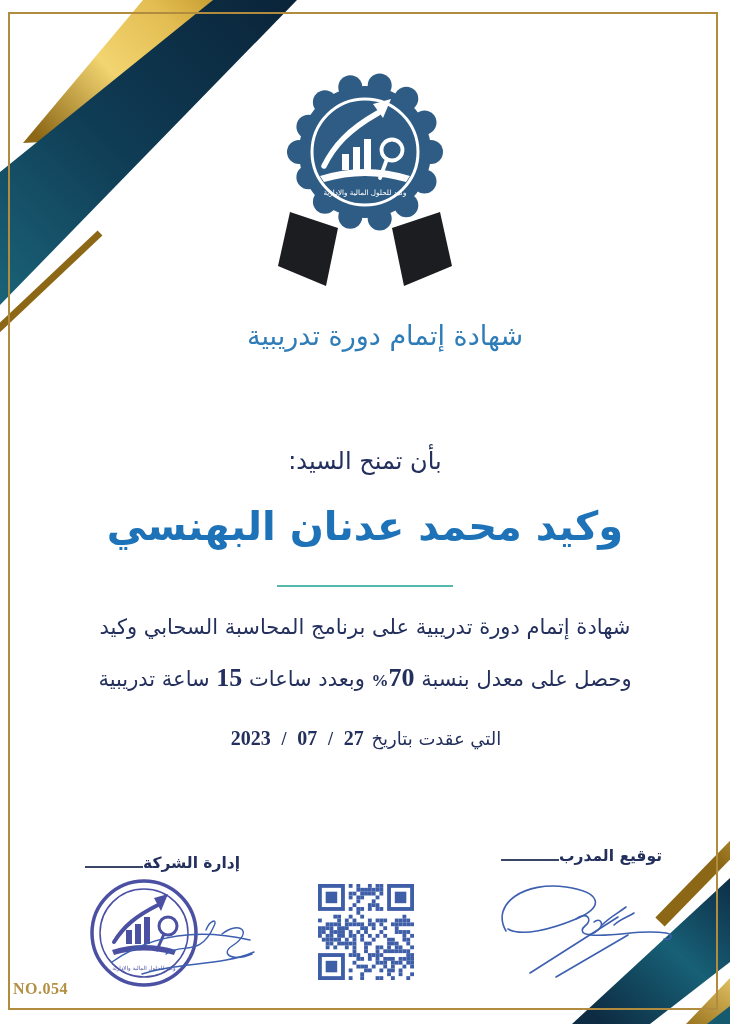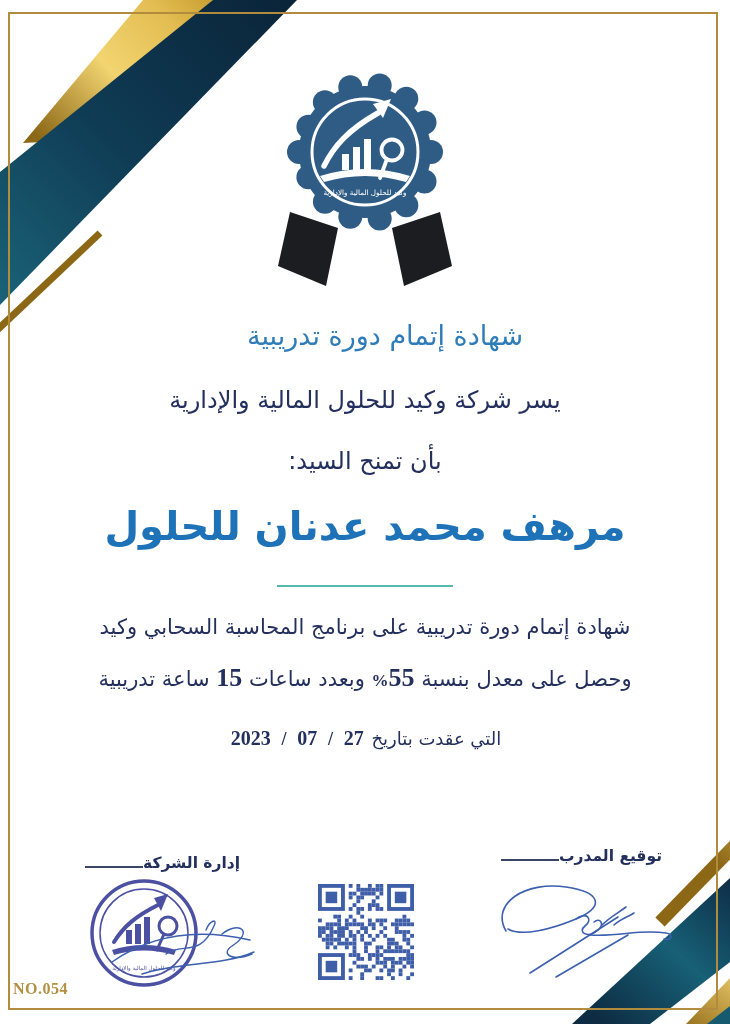--- a/index.html
+++ b/index.html
@@ -118,28 +118,27 @@
       <path d="M52,104 C62,84 76,68 106,51" fill="none" stroke="#fff" stroke-width="5.5" stroke-linecap="round"></path>
       <polygon points="101,42 119,37 111,56" fill="#fff"></polygon>
       <circle cx="120" cy="88" r="10.5" fill="none" stroke="#fff" stroke-width="3.8"></circle>
       <line x1="115" y1="97" x2="108" y2="116" stroke="#fff" stroke-width="3.8" stroke-linecap="round"></line>
       <path d="M48,114 Q93,100 138,114 L134,120 Q93,108 52,120 Z" fill="#fff"></path>
     </g>
     <text x="93" y="133" text-anchor="middle" font-size="7.2" fill="#ffffff" font-family="DejaVu Sans, sans-serif" direction="rtl">وكيد للحلول المالية والإدارية</text>
   </svg>
 
   <div class="ar title">شهادة إتمام دورة تدريبية</div>
-  <div class="ar intro">يسر شركة وكيد للحلول المالية والإدارية</div>
   <div class="ar grant">بأن تمنح السيد:</div>
-  <div class="ar name">مرهف محمد عدنان للحلول</div>
+  <div class="ar name">وكيد محمد عدنان البهنسي</div>
   <div class="name-line"></div>
   <div class="ar body1">شهادة إتمام دورة تدريبية على برنامج المحاسبة السحابي وكيد</div>
 
   <div class="ar score">
-    <span>وحصل على معدل بنسبة </span><span class="sernum iso">55</span><span class="sernum iso" style="font-size:17px">%</span><span> وبعدد ساعات </span><span class="sernum iso">15</span><span> ساعة تدريبية</span>
+    <span>وحصل على معدل بنسبة </span><span class="sernum iso">70</span><span class="sernum iso" style="font-size:17px">%</span><span> وبعدد ساعات </span><span class="sernum iso">15</span><span> ساعة تدريبية</span>
   </div>
 
   <div class="ar datel">
     <span>التي عقدت بتاريخ </span>
     <span class="dnum iso">27</span>
     <span class="dsep iso">/</span>
     <span class="dnum iso">07</span>
     <span class="dsep iso">/</span>
     <span class="dnum iso">2023</span>
   </div>

